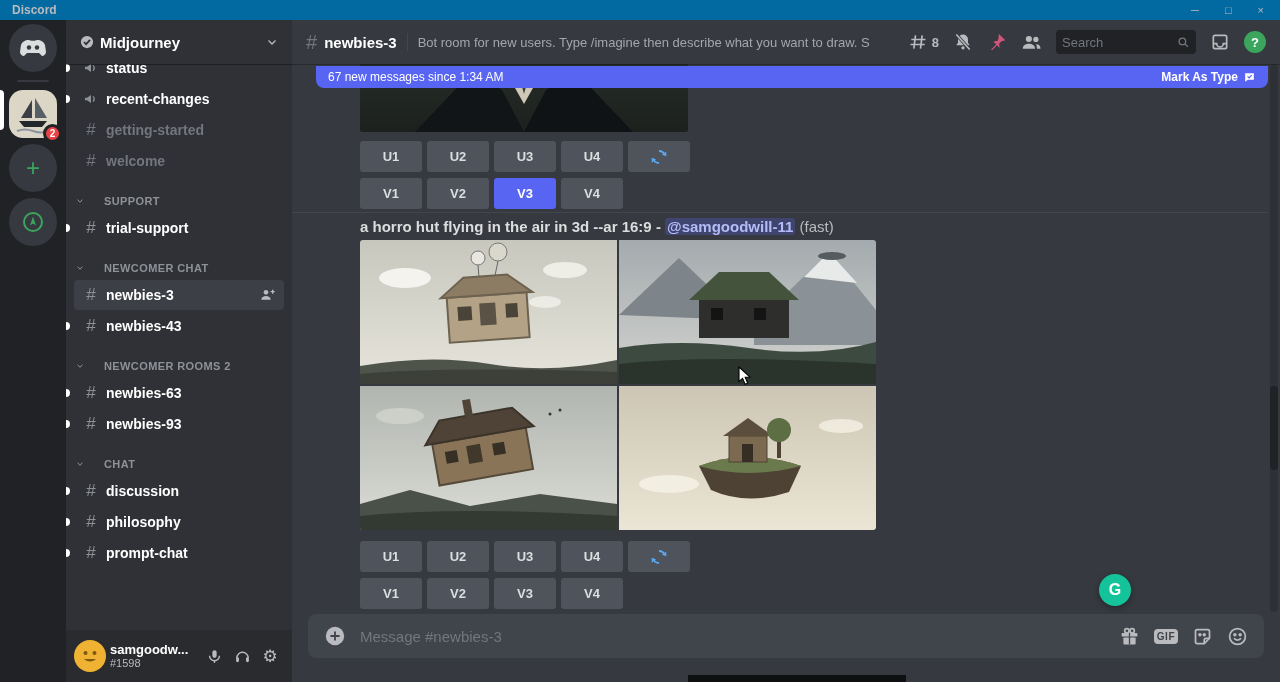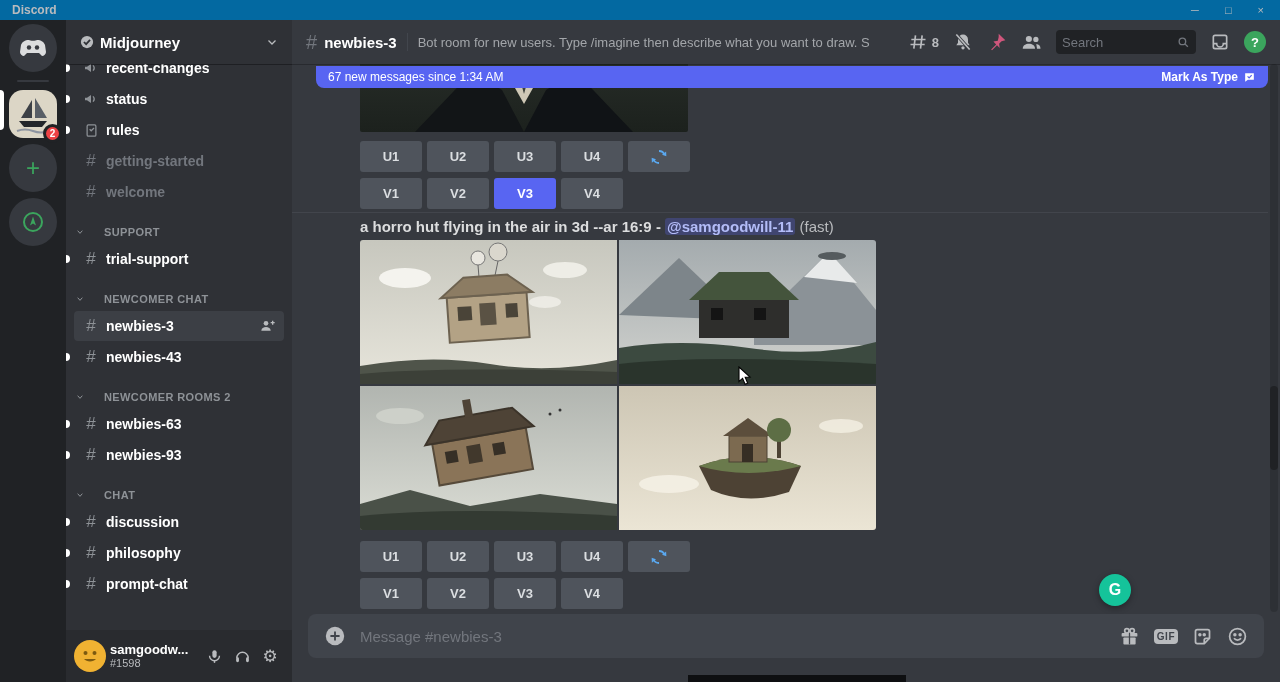--- a/index.html
+++ b/index.html
@@ -154,41 +154,31 @@
       <div class="channels">
         <div class="channel-list">
           <div class="channel unread">
             <span class="pill"></span>
             <span class="ch-icon">
               <svg width="16" height="16" viewBox="0 0 24 24" fill="#8e9297">
                   <path d="M3 10v4h3l6 4V6L6 10H3z"></path>
                   <path d="M15 8a6 6 0 0 1 0 8" stroke="#8e9297" fill="none" stroke-width="2"></path>
                 </svg>
             </span>
-            <span class="ch-label">recent-changes</span>
+            <span class="ch-label">status</span>
           </div>
           <div class="channel unread">
             <span class="pill"></span>
             <span class="ch-icon">
               <svg width="16" height="16" viewBox="0 0 24 24" fill="#8e9297">
                   <path d="M3 10v4h3l6 4V6L6 10H3z"></path>
                   <path d="M15 8a6 6 0 0 1 0 8" stroke="#8e9297" fill="none" stroke-width="2"></path>
                 </svg>
             </span>
-            <span class="ch-label">status</span>
-          </div>
-          <div class="channel unread">
-            <span class="pill"></span>
-            <span class="ch-icon">
-              <svg width="15" height="15" viewBox="0 0 24 24" fill="none" stroke="#8e9297" stroke-width="2">
-                  <rect x="5" y="3" width="14" height="18" rx="2"></rect>
-                  <path d="M9 10l2.5 2.5L16 8"></path>
-                </svg>
-            </span>
-            <span class="ch-label">rules</span>
+            <span class="ch-label">recent-changes</span>
           </div>
           <div class="channel">
             <span class="ch-hash">#</span>
             <span class="ch-label">getting-started</span>
           </div>
           <div class="channel">
             <span class="ch-hash">#</span>
             <span class="ch-label">welcome</span>
           </div>
 

